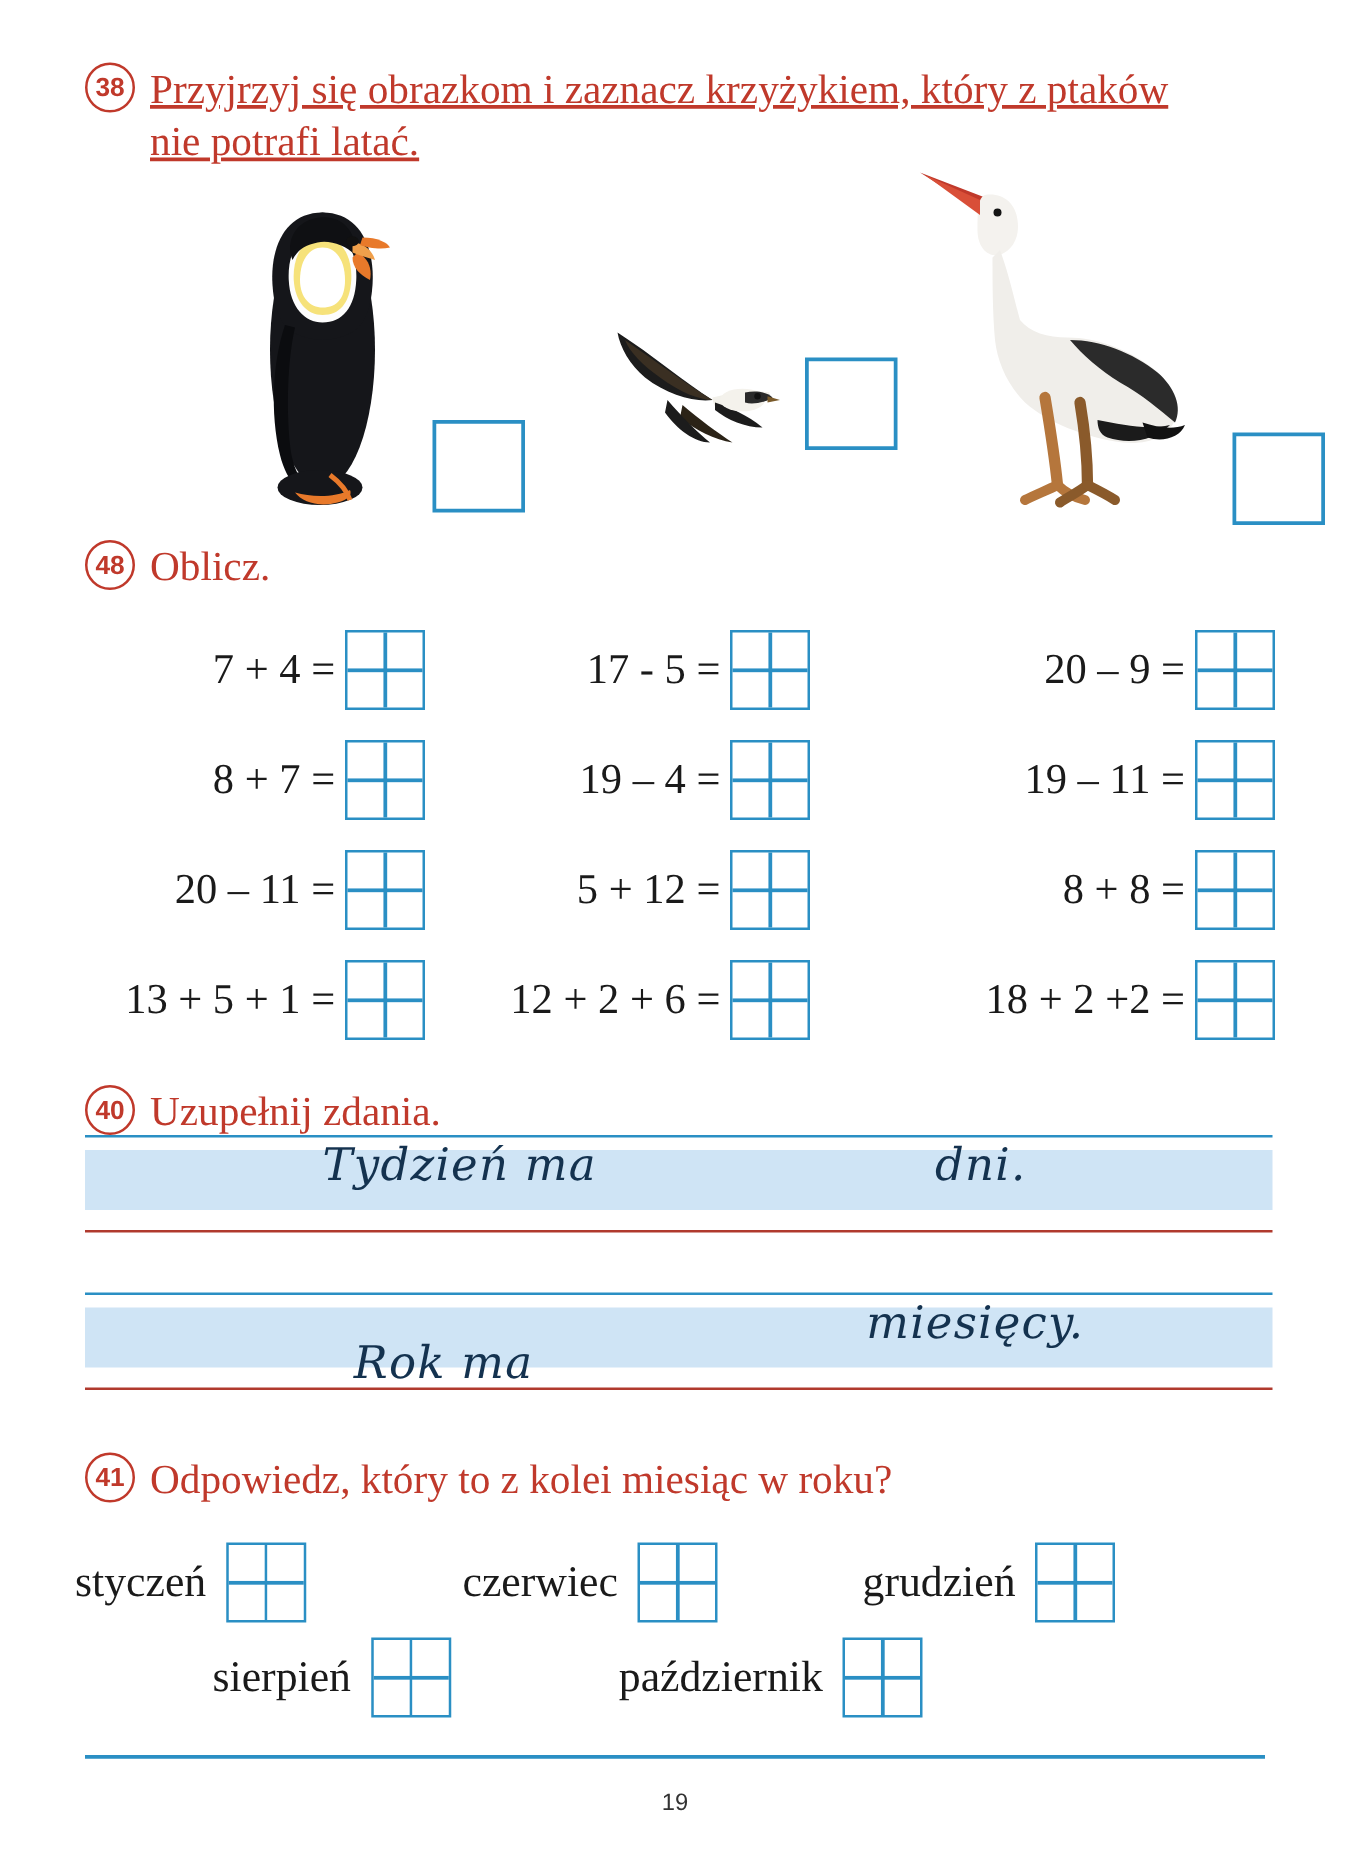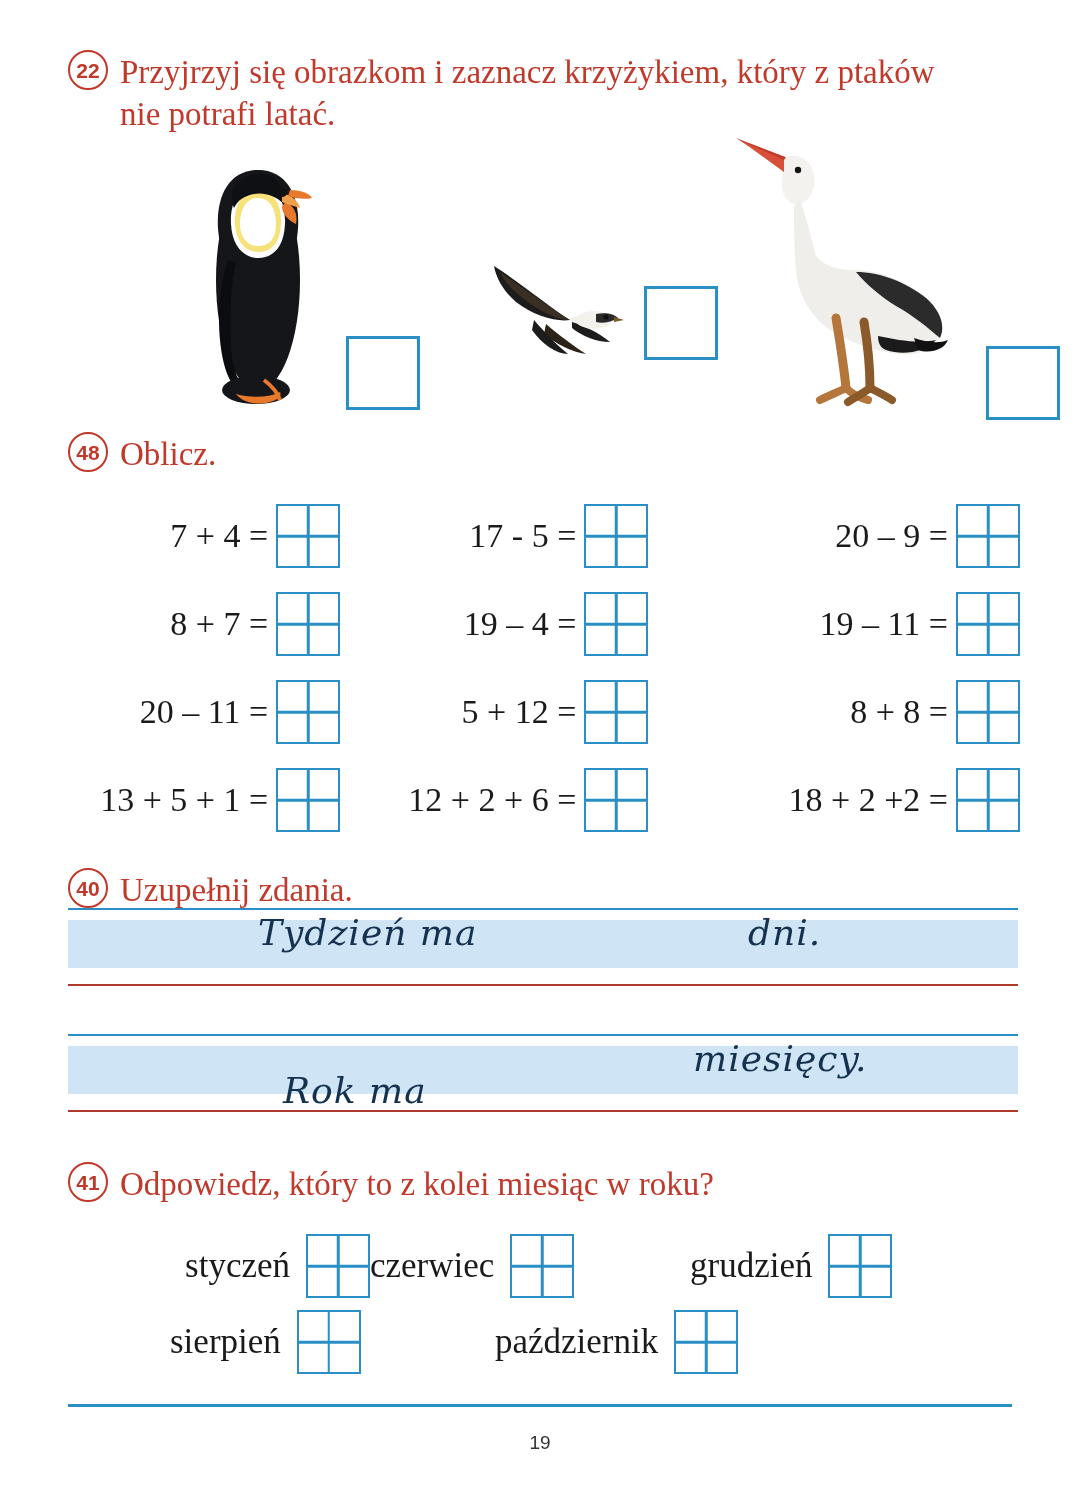--- a/index.html
+++ b/index.html
@@ -51,21 +51,21 @@
     padding-top: 1px;
   }
 
   
   #ex38 {
     position: absolute;
     left: 68px;
     top: 50px;
     width: 950px;
   }
-  #ex38 .ex-text { max-width: 820px; }
+  #ex38 .ex-text { max-width: 820px; text-decoration: underline; }
 
   .birds-row {
     position: absolute;
     left: 68px;
     top: 130px;
     width: 950px;
     height: 300px;
   }
   .bird-item {
     position: absolute;
@@ -215,21 +215,21 @@
     font-size: 19px;
     color: #333;
   }
 </style>
 </head>
 <body>
 
 <div class="page">
 
   <div id="ex38" class="ex-head">
-    <div class="ex-num">22</div>
+    <div class="ex-num">38</div>
     <div class="ex-text">Przyjrzyj się obrazkom i zaznacz krzyżykiem, który z ptaków nie potrafi latać.</div>
   </div>
 
   <div class="birds-row">
 
     <div class="bird-item" style="left:130px; top:20px;">
       <svg class="bird-svg" width="130" height="260" viewBox="0 0 130 260">
         <ellipse cx="60" cy="130" rx="42" ry="110" fill="#15161a"></ellipse>
         <path d="M60 20 C90 20 102 48 100 78 C98 108 88 120 60 122 C32 120 22 108 20 78 C18 48 30 20 60 20 Z" fill="#15161a"></path>
         <path d="M60 34 C80 34 88 54 87 74 C86 96 76 108 60 108 C46 108 34 96 33 74 C32 54 40 34 60 34 Z" fill="#fdfdfd"></path>
@@ -377,21 +377,21 @@
     </div>
   </div>
 
   <div id="ex41" class="ex-head">
     <div class="ex-num">41</div>
     <div class="ex-text">Odpowiedz, który to z kolei miesiąc w roku?</div>
   </div>
 
   <div class="months">
     <div class="months-row">
-      <div class="month-item" style="width:310px;justify-content:flex-end;">
+      <div class="month-item" style="width:310px;">
         <span class="month-label">styczeń</span>
         <span class="quad-box"></span>
       </div>
       <div class="month-item" style="width:320px;">
         <span class="month-label">czerwiec</span>
         <span class="quad-box"></span>
       </div>
       <div class="month-item">
         <span class="month-label">grudzień</span>
         <span class="quad-box"></span>

